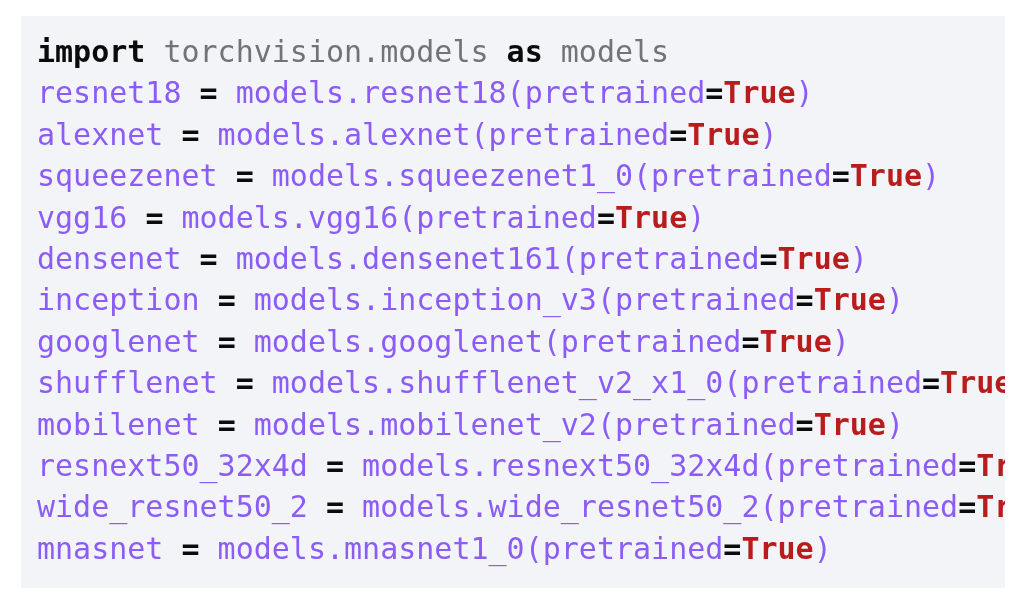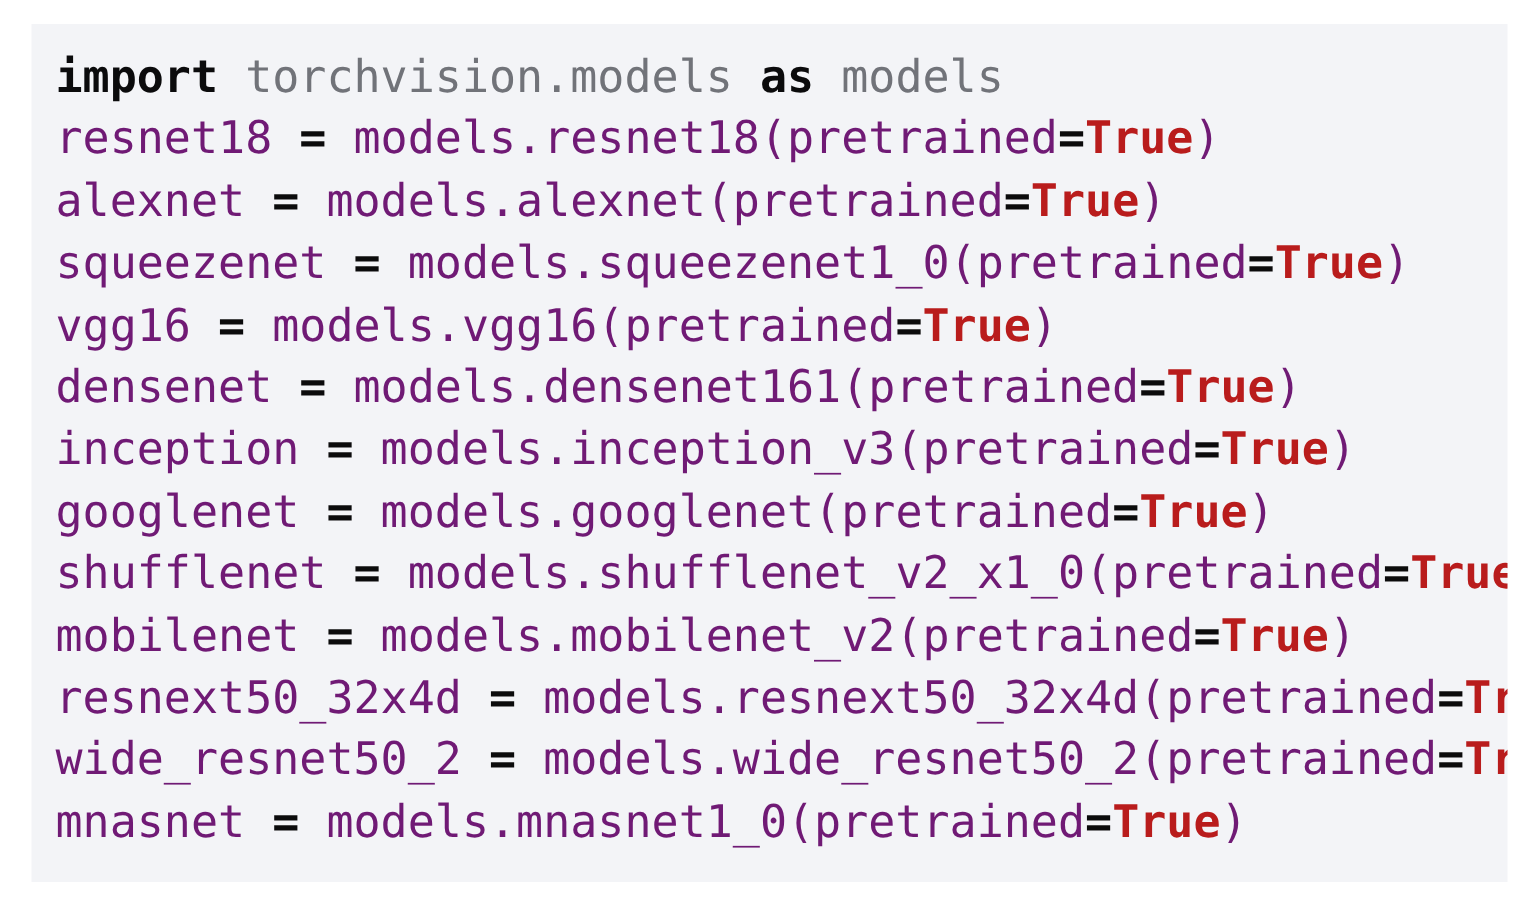--- a/index.html
+++ b/index.html
@@ -35,20 +35,20 @@
   }
   .code-line {
     height: 41.4px;
     white-space: pre;
   }
   
   .tok-k  { color: #0b0b0c; font-weight: bold; }  
   .tok-o  { color: #0b0b0c; font-weight: bold; }  
   .tok-kc { color: #b91c1c; font-weight: bold; }  
   .tok-nn { color: #717379; font-weight: normal; } 
-  .tok-n  { color: #701a75; font-weight: normal; } 
+  .tok-n  { color: #8b5cf6; font-weight: normal; } 
 </style>
 </head>
 <body>
 
 <div class="page">
   <pre class="code-block" id="code-block" style="background: rgb(243, 244, 247);"><div class="code-line"><span class="tok-k">import</span><span class="tok-nn"> torchvision.models </span><span class="tok-k">as</span><span class="tok-nn"> models</span></div><div class="code-line"><span class="tok-n">resnet18 </span><span class="tok-o">=</span><span class="tok-n"> models.resnet18(pretrained</span><span class="tok-o">=</span><span class="tok-kc">True</span><span class="tok-n">)</span></div><div class="code-line"><span class="tok-n">alexnet </span><span class="tok-o">=</span><span class="tok-n"> models.alexnet(pretrained</span><span class="tok-o">=</span><span class="tok-kc">True</span><span class="tok-n">)</span></div><div class="code-line"><span class="tok-n">squeezenet </span><span class="tok-o">=</span><span class="tok-n"> models.squeezenet1_0(pretrained</span><span class="tok-o">=</span><span class="tok-kc">True</span><span class="tok-n">)</span></div><div class="code-line"><span class="tok-n">vgg16 </span><span class="tok-o">=</span><span class="tok-n"> models.vgg16(pretrained</span><span class="tok-o">=</span><span class="tok-kc">True</span><span class="tok-n">)</span></div><div class="code-line"><span class="tok-n">densenet </span><span class="tok-o">=</span><span class="tok-n"> models.densenet161(pretrained</span><span class="tok-o">=</span><span class="tok-kc">True</span><span class="tok-n">)</span></div><div class="code-line"><span class="tok-n">inception </span><span class="tok-o">=</span><span class="tok-n"> models.inception_v3(pretrained</span><span class="tok-o">=</span><span class="tok-kc">True</span><span class="tok-n">)</span></div><div class="code-line"><span class="tok-n">googlenet </span><span class="tok-o">=</span><span class="tok-n"> models.googlenet(pretrained</span><span class="tok-o">=</span><span class="tok-kc">True</span><span class="tok-n">)</span></div><div class="code-line"><span class="tok-n">shufflenet </span><span class="tok-o">=</span><span class="tok-n"> models.shufflenet_v2_x1_0(pretrained</span><span class="tok-o">=</span><span class="tok-kc">True</span><span class="tok-n">)</span></div><div class="code-line"><span class="tok-n">mobilenet </span><span class="tok-o">=</span><span class="tok-n"> models.mobilenet_v2(pretrained</span><span class="tok-o">=</span><span class="tok-kc">True</span><span class="tok-n">)</span></div><div class="code-line"><span class="tok-n">resnext50_32x4d </span><span class="tok-o">=</span><span class="tok-n"> models.resnext50_32x4d(pretrained</span><span class="tok-o">=</span><span class="tok-kc">True</span><span class="tok-n">)</span></div><div class="code-line"><span class="tok-n">wide_resnet50_2 </span><span class="tok-o">=</span><span class="tok-n"> models.wide_resnet50_2(pretrained</span><span class="tok-o">=</span><span class="tok-kc">True</span><span class="tok-n">)</span></div><div class="code-line"><span class="tok-n">mnasnet </span><span class="tok-o">=</span><span class="tok-n"> models.mnasnet1_0(pretrained</span><span class="tok-o">=</span><span class="tok-kc">True</span><span class="tok-n">)</span></div></pre>
 </div>
 
 </body></html>

